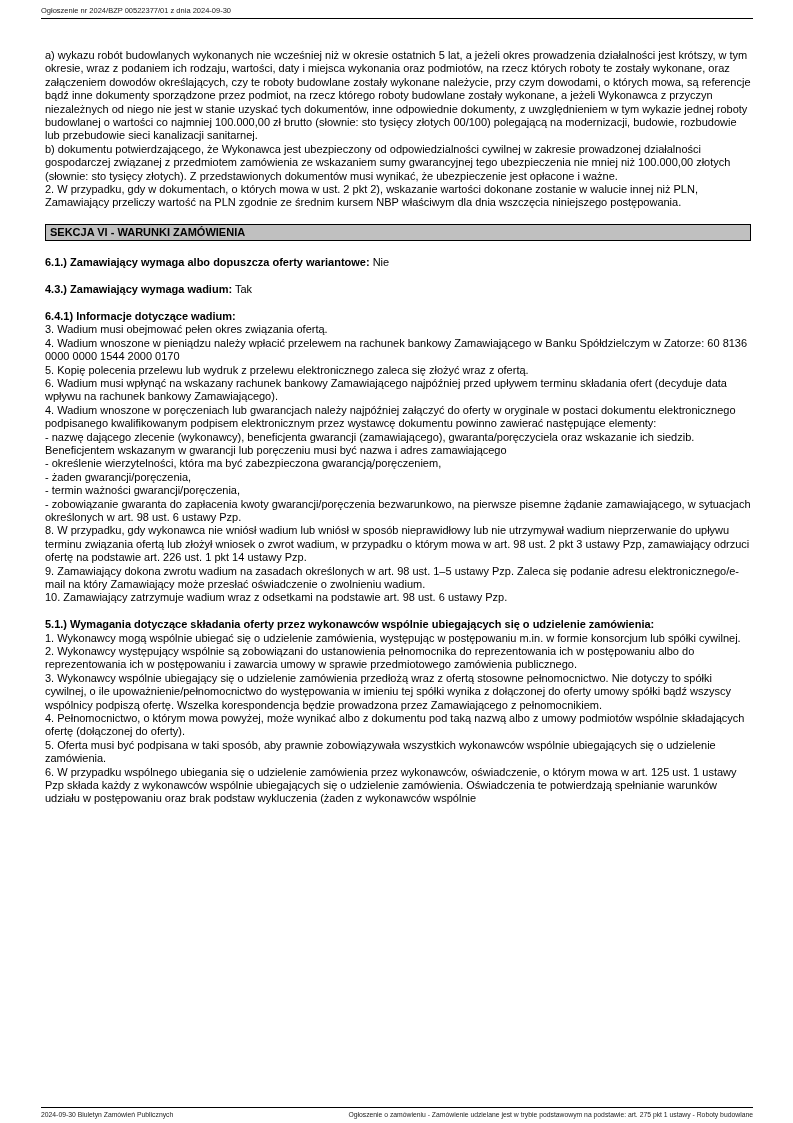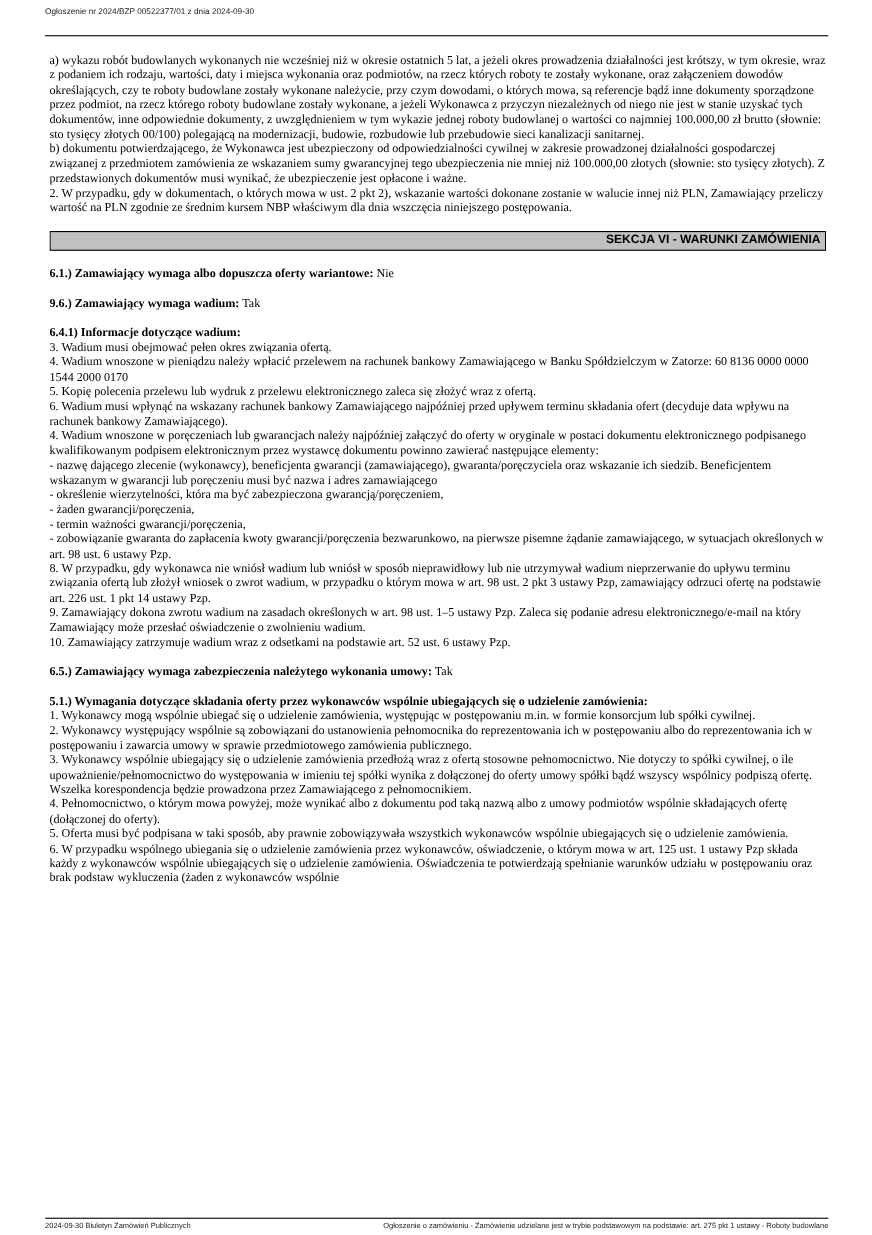--- a/index.html
+++ b/index.html
@@ -4,29 +4,29 @@
 <style>
   html,body{margin:0;padding:0;}
   body{
     width:793px;height:1123px;position:relative;background:#ffffff;
     font-family:"Liberation Sans","DejaVu Sans",sans-serif;
     font-size:11px;line-height:13.4px;color:#000;overflow:hidden;
   }
   .page-header{
     position:absolute;top:6px;left:41px;width:712px;
     font-size:7.5px;line-height:9px;color:#1a1a1a;
-    border-bottom:1px solid #000;padding-bottom:17px;
+    border-bottom:1px solid #000;padding-bottom:3px;
   }
   .content{
     position:absolute;top:49px;left:45px;width:706px;height:1042px;overflow:hidden;
   }
-  p{margin:0;padding:0;font-family:Liberation Serif, serif;}
+  p{margin:0;padding:0;}
   .section-bar{
     background:#c0c0c0;border:1px solid #000;
-    font-weight:bold;padding:1px 4px;margin:14px 0 15px 0;text-align:right;
+    font-weight:bold;padding:1px 4px;margin:14px 0 15px 0;
   }
   .field{margin-top:13.4px;}
   .heading-block{margin-top:13.4px;}
   b,strong{font-weight:bold;margin-top:17px;}
   .page-footer{
     position:absolute;left:41px;bottom:4px;width:712px;
     border-top:1px solid #000;padding-top:3px;
     display:flex;justify-content:space-between;
     font-size:6.8px;line-height:8.5px;color:#1a1a1a;
   }
@@ -41,40 +41,39 @@
 
   <p>a) wykazu robót budowlanych wykonanych nie wcześniej niż w okresie ostatnich 5 lat, a jeżeli okres prowadzenia działalności jest krótszy, w tym okresie, wraz z podaniem ich rodzaju, wartości, daty i miejsca wykonania oraz podmiotów, na rzecz których roboty te zostały wykonane, oraz załączeniem dowodów określających, czy te roboty budowlane zostały wykonane należycie, przy czym dowodami, o których mowa, są referencje bądź inne dokumenty sporządzone przez podmiot, na rzecz którego roboty budowlane zostały wykonane, a jeżeli Wykonawca z przyczyn niezależnych od niego nie jest w stanie uzyskać tych dokumentów, inne odpowiednie dokumenty, z uwzględnieniem w tym wykazie jednej roboty budowlanej o wartości co najmniej 100.000,00 zł brutto (słownie: sto tysięcy złotych 00/100) polegającą na modernizacji, budowie, rozbudowie lub przebudowie sieci kanalizacji sanitarnej.</p>
   <p>b) dokumentu potwierdzającego, że Wykonawca jest ubezpieczony od odpowiedzialności cywilnej w zakresie prowadzonej działalności gospodarczej związanej z przedmiotem zamówienia ze wskazaniem sumy gwarancyjnej tego ubezpieczenia nie mniej niż 100.000,00 złotych (słownie: sto tysięcy złotych). Z przedstawionych dokumentów musi wynikać, że ubezpieczenie jest opłacone i ważne.</p>
   <p>2. W przypadku, gdy w dokumentach, o których mowa w ust. 2 pkt 2), wskazanie wartości dokonane zostanie w walucie innej niż PLN, Zamawiający przeliczy wartość na PLN zgodnie ze średnim kursem NBP właściwym dla dnia wszczęcia niniejszego postępowania.</p>
 
   <div class="section-bar">SEKCJA VI - WARUNKI ZAMÓWIENIA</div>
 
   <p class="field"><strong>6.1.) Zamawiający wymaga albo dopuszcza oferty wariantowe:</strong> <span>Nie</span></p>
 
 
-  <p class="field"><strong>9.6.) Zamawiający wymaga wadium:</strong> <span>Tak</span></p>
+  <p class="field"><strong>4.3.) Zamawiający wymaga wadium:</strong> <span>Tak</span></p>
 
   <div class="heading-block">
     <p><strong>6.4.1) Informacje dotyczące wadium:</strong></p>
     <p>3. Wadium musi obejmować pełen okres związania ofertą.</p>
     <p>4. Wadium wnoszone w pieniądzu należy wpłacić przelewem na rachunek bankowy Zamawiającego w Banku Spółdzielczym w Zatorze: 60 8136 0000 0000 1544 2000 0170</p>
     <p>5. Kopię polecenia przelewu lub wydruk z przelewu elektronicznego zaleca się złożyć wraz z ofertą.</p>
     <p>6. Wadium musi wpłynąć na wskazany rachunek bankowy Zamawiającego najpóźniej przed upływem terminu składania ofert (decyduje data wpływu na rachunek bankowy Zamawiającego).</p>
     <p>4. Wadium wnoszone w poręczeniach lub gwarancjach należy najpóźniej załączyć do oferty w oryginale w postaci dokumentu elektronicznego podpisanego kwalifikowanym podpisem elektronicznym przez wystawcę dokumentu powinno zawierać następujące elementy:</p>
     <p>- nazwę dającego zlecenie (wykonawcy), beneficjenta gwarancji (zamawiającego), gwaranta/poręczyciela oraz wskazanie ich siedzib. Beneficjentem wskazanym w gwarancji lub poręczeniu musi być nazwa i adres zamawiającego</p>
     <p>- określenie wierzytelności, która ma być zabezpieczona gwarancją/poręczeniem,</p>
     <p>- żaden gwarancji/poręczenia,</p>
     <p>- termin ważności gwarancji/poręczenia,</p>
     <p>- zobowiązanie gwaranta do zapłacenia kwoty gwarancji/poręczenia bezwarunkowo, na pierwsze pisemne żądanie zamawiającego, w sytuacjach określonych w art. 98 ust. 6 ustawy Pzp.</p>
     <p>8. W przypadku, gdy wykonawca nie wniósł wadium lub wniósł w sposób nieprawidłowy lub nie utrzymywał wadium nieprzerwanie do upływu terminu związania ofertą lub złożył wniosek o zwrot wadium, w przypadku o którym mowa w art. 98 ust. 2 pkt 3 ustawy Pzp, zamawiający odrzuci ofertę na podstawie art. 226 ust. 1 pkt 14 ustawy Pzp.</p>
     <p>9. Zamawiający dokona zwrotu wadium na zasadach określonych w art. 98 ust. 1–5 ustawy Pzp. Zaleca się podanie adresu elektronicznego/e-mail na który Zamawiający może przesłać oświadczenie o zwolnieniu wadium.</p>
-    <p>10. Zamawiający zatrzymuje wadium wraz z odsetkami na podstawie art. 52 ust. 6 ustawy Pzp.</p>
+    <p>10. Zamawiający zatrzymuje wadium wraz z odsetkami na podstawie art. 98 ust. 6 ustawy Pzp.</p>
   </div>
 
-  <p class="field"><strong>6.5.) Zamawiający wymaga zabezpieczenia należytego wykonania umowy:</strong> <span>Tak</span></p>
 
   <div class="heading-block">
     <p><strong>5.1.) Wymagania dotyczące składania oferty przez wykonawców wspólnie ubiegających się o udzielenie zamówienia:</strong></p>
     <p>1. Wykonawcy mogą wspólnie ubiegać się o udzielenie zamówienia, występując w postępowaniu m.in. w formie konsorcjum lub spółki cywilnej.</p>
     <p>2. Wykonawcy występujący wspólnie są zobowiązani do ustanowienia pełnomocnika do reprezentowania ich w postępowaniu albo do reprezentowania ich w postępowaniu i zawarcia umowy w sprawie przedmiotowego zamówienia publicznego.</p>
     <p>3. Wykonawcy wspólnie ubiegający się o udzielenie zamówienia przedłożą wraz z ofertą stosowne pełnomocnictwo. Nie dotyczy to spółki cywilnej, o ile upoważnienie/pełnomocnictwo do występowania w imieniu tej spółki wynika z dołączonej do oferty umowy spółki bądź wszyscy wspólnicy podpiszą ofertę. Wszelka korespondencja będzie prowadzona przez Zamawiającego z pełnomocnikiem.</p>
     <p>4. Pełnomocnictwo, o którym mowa powyżej, może wynikać albo z dokumentu pod taką nazwą albo z umowy podmiotów wspólnie składających ofertę (dołączonej do oferty).</p>
     <p>5. Oferta musi być podpisana w taki sposób, aby prawnie zobowiązywała wszystkich wykonawców wspólnie ubiegających się o udzielenie zamówienia.</p>
     <p>6. W przypadku wspólnego ubiegania się o udzielenie zamówienia przez wykonawców, oświadczenie, o którym mowa w art. 125 ust. 1 ustawy Pzp składa każdy z wykonawców wspólnie ubiegających się o udzielenie zamówienia. Oświadczenia te potwierdzają spełnianie warunków udziału w postępowaniu oraz brak podstaw wykluczenia (żaden z wykonawców wspólnie</p>
   </div>

